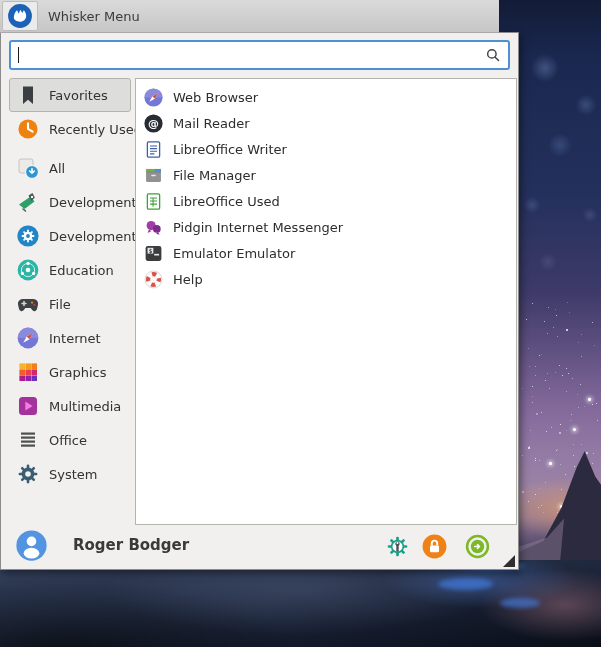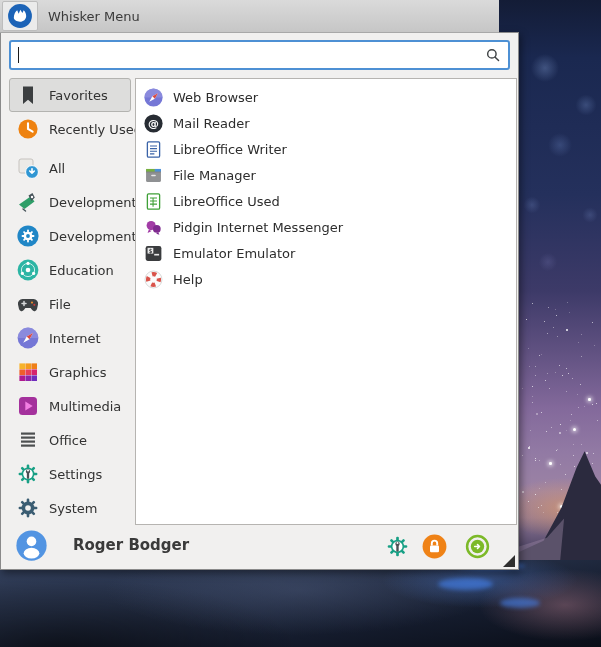--- a/index.html
+++ b/index.html
@@ -308,35 +308,20 @@
               <rect x="5" y="4.5" width="14" height="2.2"></rect>
               <rect x="5" y="8.5" width="14" height="2.2"></rect>
               <rect x="5" y="12.5" width="14" height="2.2"></rect>
               <rect x="5" y="16.5" width="14" height="2.2"></rect>
             </g>
           </svg>
           <span class="lbl">Office</span>
         </div>
         <div class="cat">
           <svg class="ic" width="24" height="24" viewBox="0 0 24 24">
-            <rect x="10.7" y="2.6" width="2.6" height="18.8" rx="1.1" transform="rotate(0 12 12)" fill="#18a085"></rect>
-            <rect x="10.7" y="2.6" width="2.6" height="18.8" rx="1.1" transform="rotate(45 12 12)" fill="#18a085"></rect>
-            <rect x="10.7" y="2.6" width="2.6" height="18.8" rx="1.1" transform="rotate(90 12 12)" fill="#18a085"></rect>
-            <rect x="10.7" y="2.6" width="2.6" height="18.8" rx="1.1" transform="rotate(135 12 12)" fill="#18a085"></rect>
-            <circle cx="12" cy="12" r="6.4" fill="#18a085"></circle>
-            <circle cx="12" cy="12" r="2.8" fill="#ffffff"></circle>
-            <circle cx="12" cy="12" r="4.8" fill="#fff"></circle>
-            <path d="M12 10.5v5.3" stroke="#4b5054" stroke-width="2.3" stroke-linecap="round"></path>
-            <circle cx="12" cy="9.4" r="2.1" fill="#4b5054"></circle>
-            <circle cx="12" cy="8.6" r="1" fill="#fff"></circle>
-          </svg>
-          <span class="lbl">Settings</span>
-        </div>
-        <div class="cat">
-          <svg class="ic" width="24" height="24" viewBox="0 0 24 24">
             <rect x="10.7" y="2.6" width="2.6" height="18.8" rx="1.1" transform="rotate(0 12 12)" fill="#3b5d72"></rect>
             <rect x="10.7" y="2.6" width="2.6" height="18.8" rx="1.1" transform="rotate(45 12 12)" fill="#3b5d72"></rect>
             <rect x="10.7" y="2.6" width="2.6" height="18.8" rx="1.1" transform="rotate(90 12 12)" fill="#3b5d72"></rect>
             <rect x="10.7" y="2.6" width="2.6" height="18.8" rx="1.1" transform="rotate(135 12 12)" fill="#3b5d72"></rect>
             <circle cx="12" cy="12" r="6.4" fill="#3b5d72"></circle>
             <circle cx="12" cy="12" r="2.8" fill="#f1f0ef"></circle>
           </svg>
           <span class="lbl">System</span>
         </div>
       </div>

